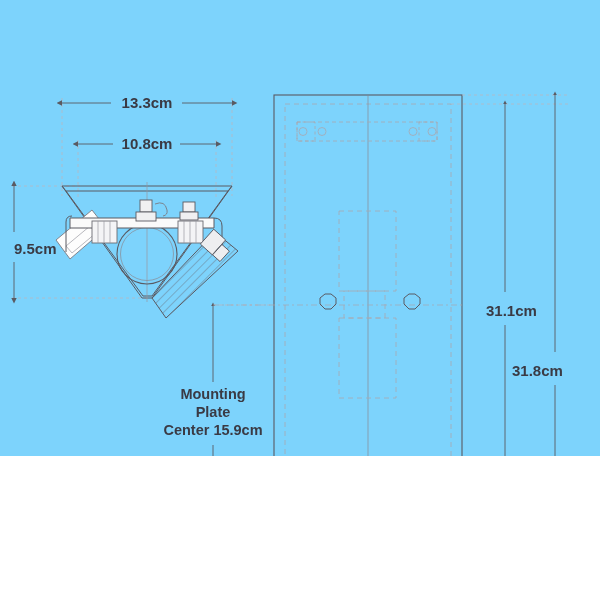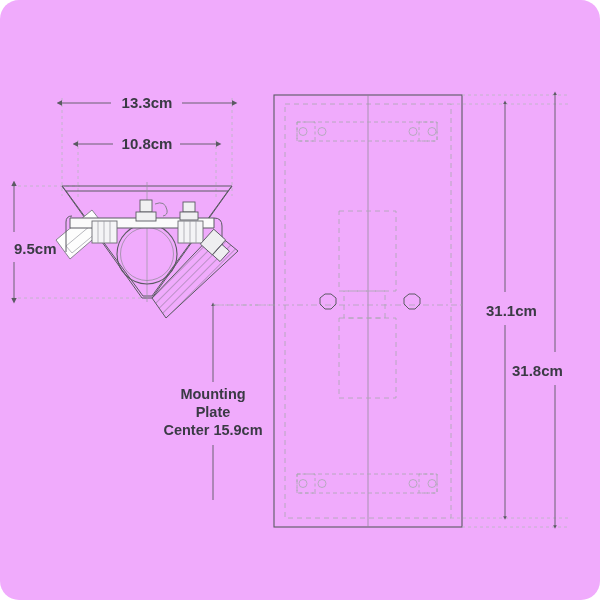--- a/index.html
+++ b/index.html
@@ -3,25 +3,24 @@
 <meta charset="utf-8">
 <style>
   html, body {
     margin: 0;
     padding: 0;
     background: #ffffff;
   }
   #sheet {
     position: relative;
     width: 600px;
-    height: 600px;
-    background: #f0abfc;
+    height: 456px;
+    background: #7dd3fc;
     font-family: "Liberation Sans", sans-serif;
     overflow: hidden;
-    border-radius: 19px;
   }
   #sheet svg {
     position: absolute;
     top: 0;
     left: 0;
     display: block;
   }
   .dim-text {
     font-family: "Liberation Sans", sans-serif;
     font-size: 15px;

